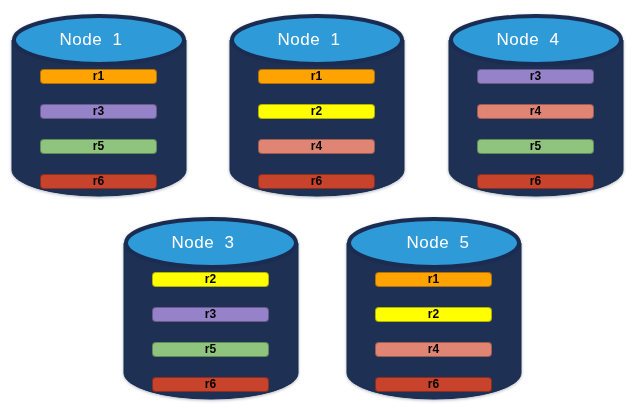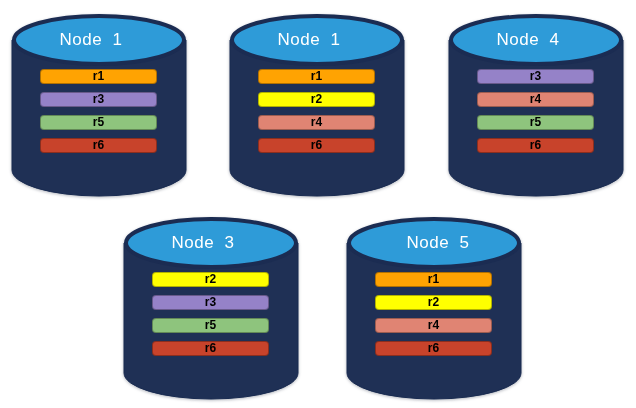--- a/index.html
+++ b/index.html
@@ -29,21 +29,21 @@
     line-height:22px;
     white-space:pre;
     letter-spacing:0.5px;
   }
   .bars{
     position:absolute;
     left:30px;top:57px;
     width:117px;
     display:flex;
     flex-direction:column;
-    gap:8px;
+    gap:20px;
   }
   .bar{
     height:15px;
     border-radius:4px;
     border:1px solid rgba(0,0,0,0.30);
     box-sizing:border-box;
     text-align:center;
     font-size:12px;
     font-weight:bold;
     color:#000000;

